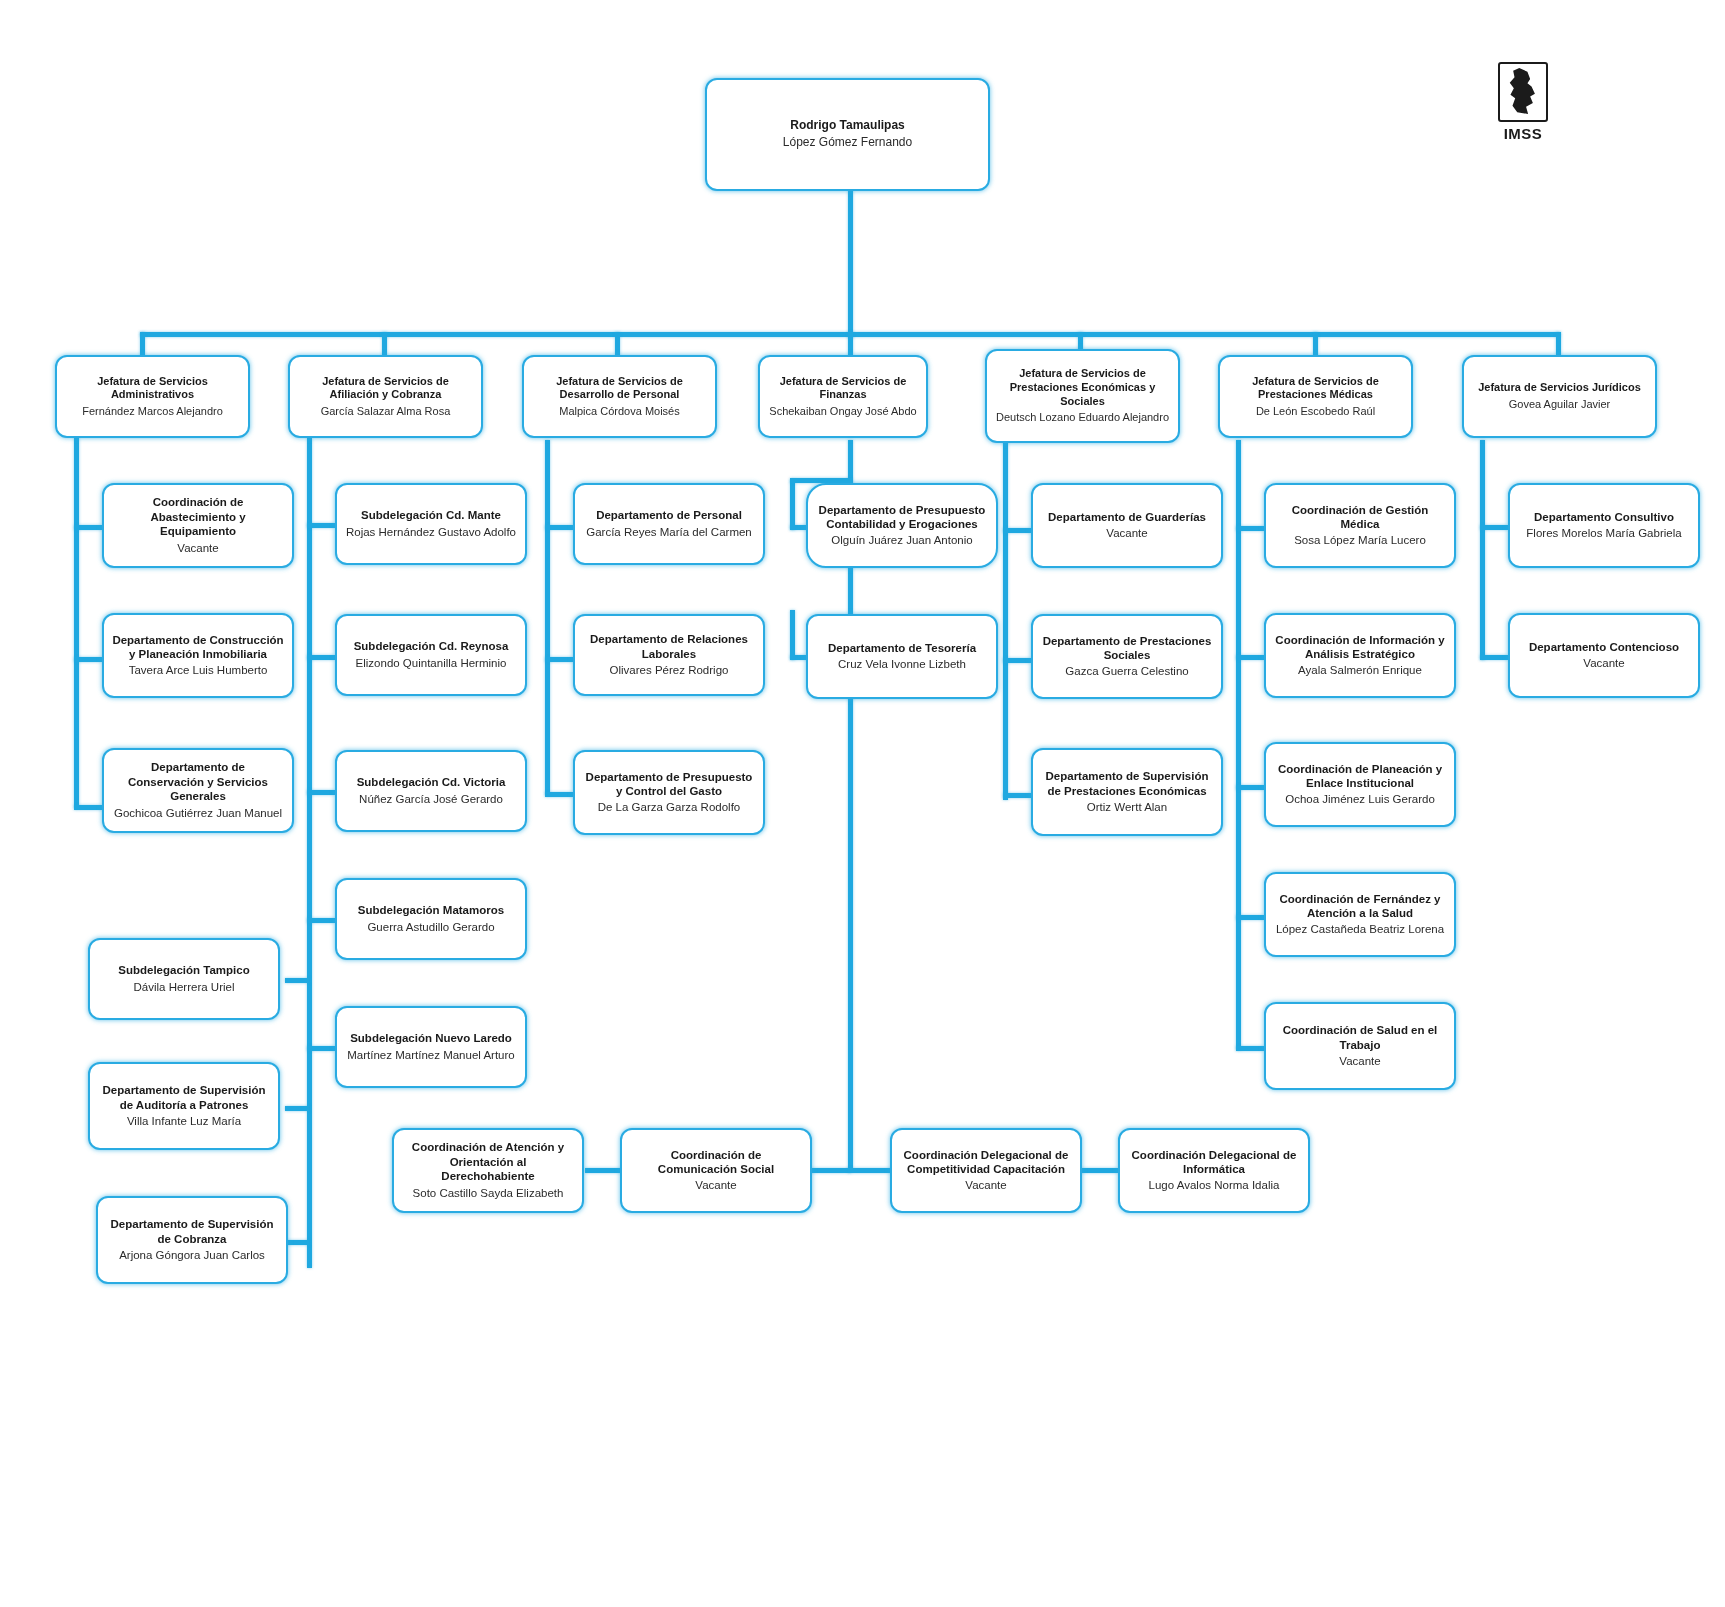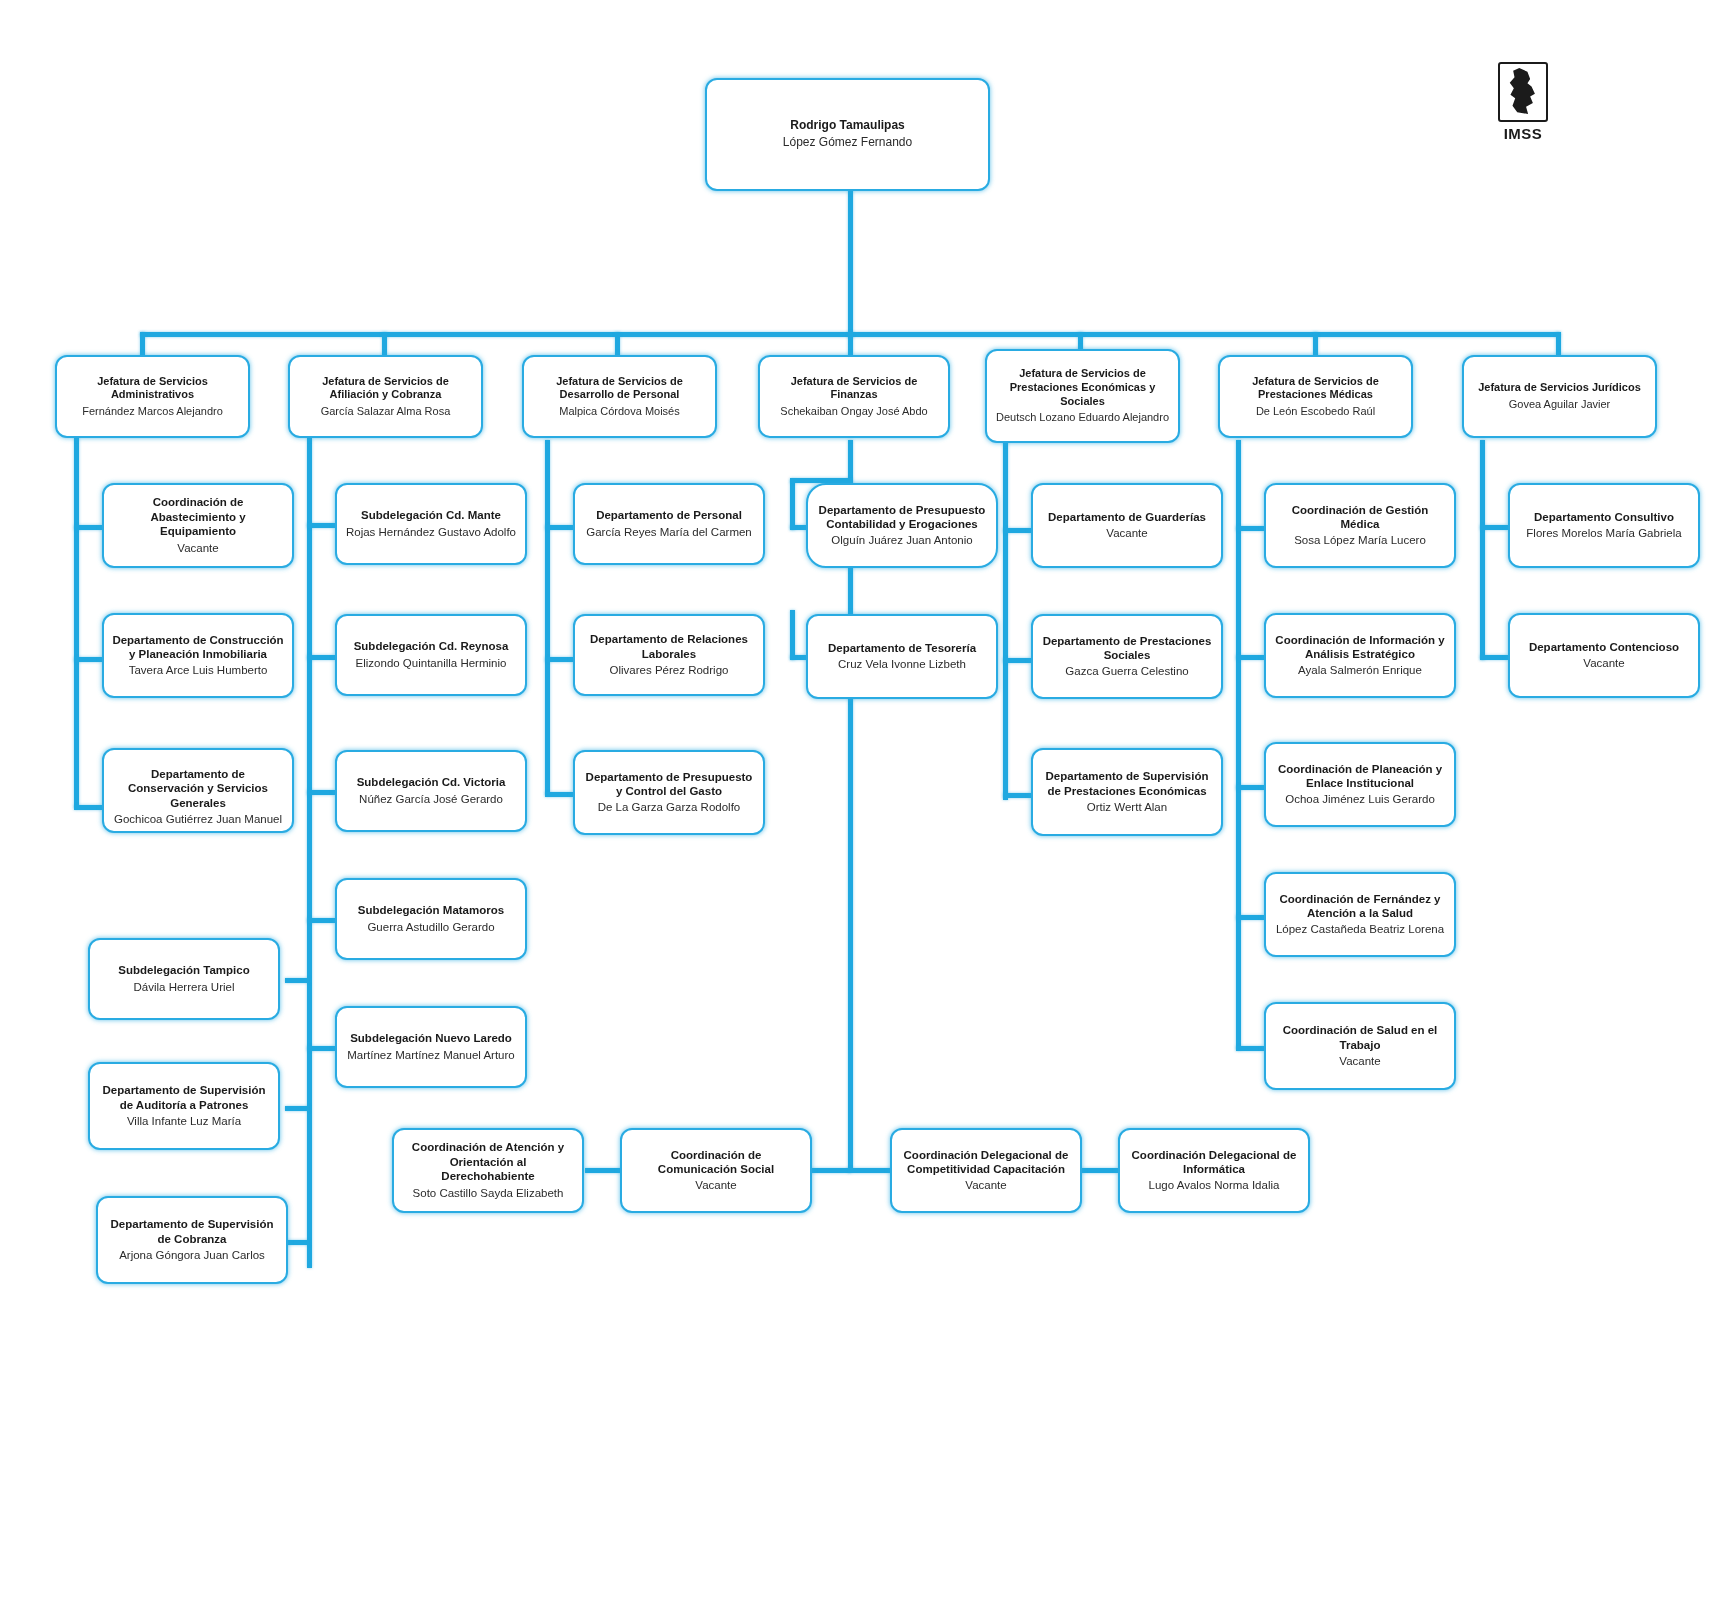--- a/index.html
+++ b/index.html
@@ -182,21 +182,21 @@
   <div class="node lvl1" style="left:288px; top:355px; width:195px; height:83px;">
     <div class="title">Jefatura de Servicios de Afiliación y Cobranza</div>
     <div class="person">García Salazar Alma Rosa</div>
   </div>
 
   <div class="node lvl1" style="left:522px; top:355px; width:195px; height:83px;">
     <div class="title">Jefatura de Servicios de Desarrollo de Personal</div>
     <div class="person">Malpica Córdova Moisés</div>
   </div>
 
-  <div class="node lvl1" style="left:758px; top:355px; width:192px; height:83px;">
+  <div class="node lvl1" style="left:758px; top:355px; width:170px; height:83px;">
     <div class="title">Jefatura de Servicios de Finanzas</div>
     <div class="person">Schekaiban Ongay José Abdo</div>
   </div>
 
   <div class="node lvl1" style="left:985px; top:349px; width:195px; height:94px;">
     <div class="title">Jefatura de Servicios de Prestaciones Económicas y Sociales</div>
     <div class="person">Deutsch Lozano Eduardo Alejandro</div>
   </div>
 
   <div class="node lvl1" style="left:1218px; top:355px; width:195px; height:83px;">
@@ -210,21 +210,21 @@
   </div>
 
   <div class="node" style="left:102px; top:483px; width:192px; height:85px;">
     <div class="title">Coordinación de Abastecimiento y Equipamiento</div>
     <div class="person">Vacante</div>
   </div>
   <div class="node" style="left:102px; top:613px; width:192px; height:85px;">
     <div class="title">Departamento de Construcción  y Planeación Inmobiliaria</div>
     <div class="person">Tavera Arce Luis Humberto</div>
   </div>
-  <div class="node" style="left:102px; top:748px; width:192px; height:85px;justify-content:flex-end;">
+  <div class="node" style="left:102px; top:748px; width:192px; height:85px;">
     <div class="title">Departamento de Conservación y Servicios Generales</div>
     <div class="person">Gochicoa Gutiérrez Juan Manuel</div>
   </div>
 
   <div class="node" style="left:335px; top:483px; width:192px; height:82px;">
     <div class="title">Subdelegación Cd. Mante</div>
     <div class="person">Rojas Hernández Gustavo Adolfo</div>
   </div>
   <div class="node" style="left:335px; top:614px; width:192px; height:82px;">
     <div class="title">Subdelegación Cd. Reynosa</div>

